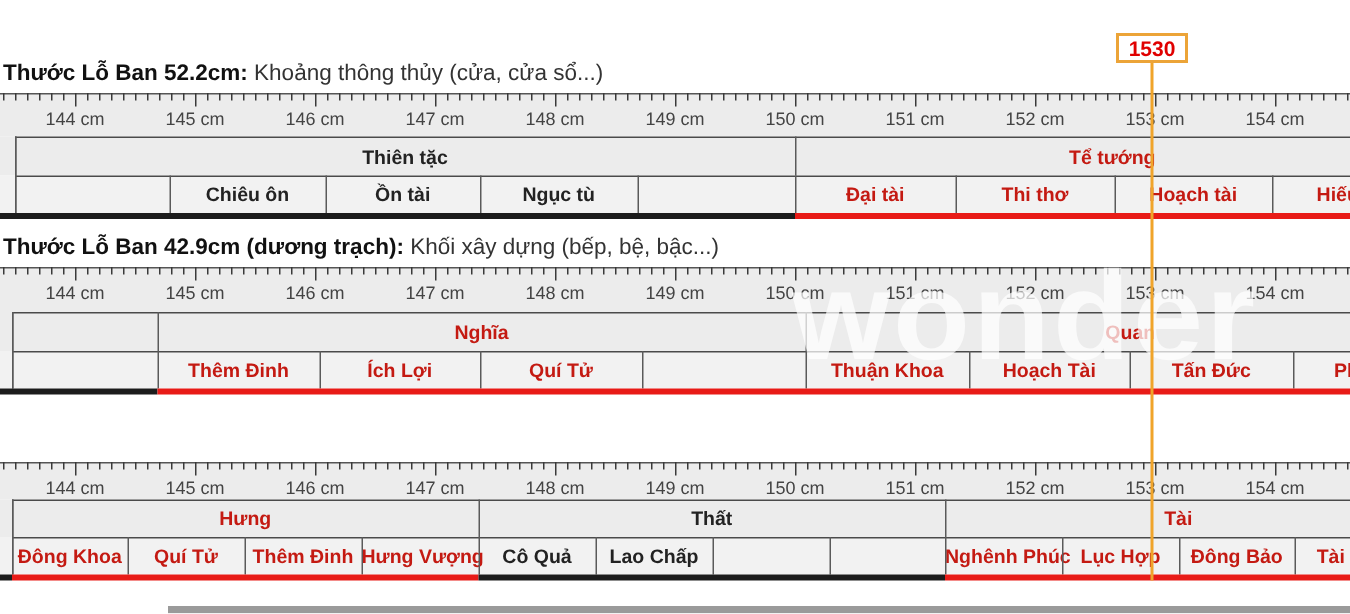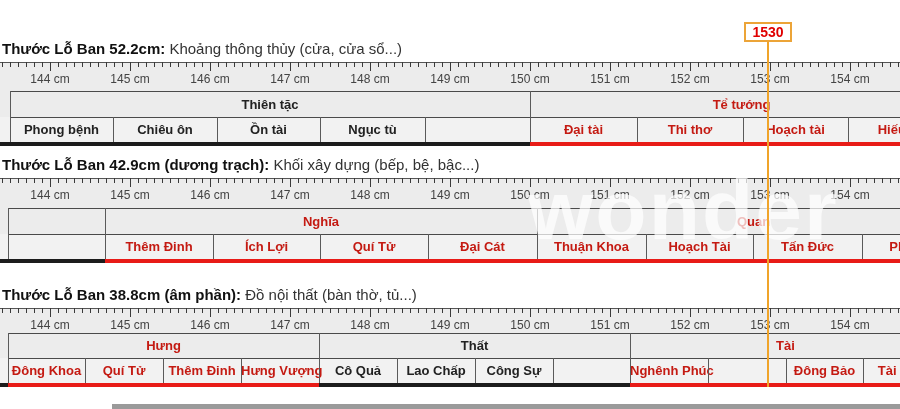--- a/index.html
+++ b/index.html
@@ -159,21 +159,20 @@
     <div class="ticklabel" style="left: 690px; top: 72px;">152 cm</div>
     <div class="ticklabel" style="left: 770px; top: 72px;">153 cm</div>
     <div class="ticklabel" style="left: 850px; top: 72px;">154 cm</div>
     <div class="hline" style="left: 10px; width: 890px; top: 91px;"></div>
     <div class="hline" style="left: 10px; width: 890px; top: 117px;"></div>
     <div class="vline" style="left: 10px; top: 91px; height: 51px;"></div>
     <div class="seccell" style="left: 10px; width: 520px; top: 92px; height: 25px; line-height: 25px; color: rgb(34, 34, 34);">Thiên tặc</div>
     <div class="vline" style="left: 10px; top: 91px; height: 26px;"></div>
     <div class="seccell" style="left: 530px; width: 423px; top: 92px; height: 25px; line-height: 25px; color: rgb(196, 26, 18);">Tể tướng</div>
     <div class="vline" style="left: 530px; top: 91px; height: 26px;"></div>
-    <div class="rcell" style="left: 10px; width: 103px; top: 118px; height: 24px; line-height: 24px; color: rgb(34, 34, 34);">Phong bệnh</div>
     <div class="vline" style="left: 10px; top: 117px; height: 25px;"></div>
     <div class="rcell" style="left: 113px; width: 104px; top: 118px; height: 24px; line-height: 24px; color: rgb(34, 34, 34);">Chiêu ôn</div>
     <div class="vline" style="left: 113px; top: 117px; height: 25px;"></div>
     <div class="rcell" style="left: 217px; width: 103px; top: 118px; height: 24px; line-height: 24px; color: rgb(34, 34, 34);">Ồn tài</div>
     <div class="vline" style="left: 217px; top: 117px; height: 25px;"></div>
     <div class="rcell" style="left: 320px; width: 105px; top: 118px; height: 24px; line-height: 24px; color: rgb(34, 34, 34);">Ngục tù</div>
     <div class="vline" style="left: 320px; top: 117px; height: 25px;"></div>
     <div class="vline" style="left: 425px; top: 117px; height: 25px;"></div>
     <div class="rcell" style="left: 530px; width: 107px; top: 118px; height: 24px; line-height: 24px; color: rgb(196, 26, 18);">Đại tài</div>
     <div class="vline" style="left: 530px; top: 117px; height: 25px;"></div>
@@ -323,33 +322,31 @@
     <div class="vline" style="left: 105px; top: 208px; height: 26px;"></div>
     <div class="seccell" style="left: 537px; width: 433px; top: 209px; height: 25px; line-height: 25px; color: rgb(196, 26, 18);">Quan</div>
     <div class="vline" style="left: 537px; top: 208px; height: 26px;"></div>
     <div class="vline" style="left: 8px; top: 234px; height: 25px;"></div>
     <div class="rcell" style="left: 105px; width: 108px; top: 235px; height: 24px; line-height: 24px; color: rgb(196, 26, 18);">Thêm Đinh</div>
     <div class="vline" style="left: 105px; top: 234px; height: 25px;"></div>
     <div class="rcell" style="left: 213px; width: 107px; top: 235px; height: 24px; line-height: 24px; color: rgb(196, 26, 18);">Ích Lợi</div>
     <div class="vline" style="left: 213px; top: 234px; height: 25px;"></div>
     <div class="rcell" style="left: 320px; width: 108px; top: 235px; height: 24px; line-height: 24px; color: rgb(196, 26, 18);">Quí Tử</div>
     <div class="vline" style="left: 320px; top: 234px; height: 25px;"></div>
-    <div class="rcell" style="left: 428px; width: 109px; top: 235px; height: 24px; line-height: 24px; color: rgb(196, 26, 18);">Đại Cát</div>
     <div class="vline" style="left: 428px; top: 234px; height: 25px;"></div>
     <div class="rcell" style="left: 537px; width: 109px; top: 235px; height: 24px; line-height: 24px; color: rgb(196, 26, 18);">Thuận Khoa</div>
     <div class="vline" style="left: 537px; top: 234px; height: 25px;"></div>
     <div class="rcell" style="left: 646px; width: 107px; top: 235px; height: 24px; line-height: 24px; color: rgb(196, 26, 18);">Hoạch Tài</div>
     <div class="vline" style="left: 646px; top: 234px; height: 25px;"></div>
     <div class="rcell" style="left: 753px; width: 109px; top: 235px; height: 24px; line-height: 24px; color: rgb(196, 26, 18);">Tấn Đức</div>
     <div class="vline" style="left: 753px; top: 234px; height: 25px;"></div>
     <div class="rcell" style="left: 862px; width: 108px; top: 235px; height: 24px; line-height: 24px; color: rgb(196, 26, 18);">Phú Quý</div>
     <div class="vline" style="left: 862px; top: 234px; height: 25px;"></div>
     <div class="ul-seg" style="left: 0px; width: 105px; top: 259px; background: rgb(28, 28, 28);"></div>
     <div class="ul-seg" style="left: 105px; width: 795px; top: 259px; background: rgb(232, 27, 23);"></div>
-    <div class="ruler-title" style="top: 286px;"><b>Thước Lỗ Ban 38.8cm (âm phần):</b> Đồ nội thất (bàn thờ, tủ...)</div>
     <div class="rowbg" style="top: 308px; height: 25px; background: rgb(236, 236, 236);"></div>
     <div class="rowbg" style="top: 333px; height: 25px; background: rgb(236, 236, 236);"></div>
     <div class="rowbg" style="top: 358px; height: 25px; background: rgb(242, 242, 242);"></div>
     <div class="tickline" style="top: 308px;"></div>
     <div class="tick" style="left: 2px; top: 308px; height: 5px;"></div>
     <div class="tick" style="left: 10px; top: 308px; height: 5px;"></div>
     <div class="tick" style="left: 18px; top: 308px; height: 5px;"></div>
     <div class="tick" style="left: 26px; top: 308px; height: 5px;"></div>
     <div class="tick" style="left: 34px; top: 308px; height: 5px;"></div>
     <div class="tick" style="left: 42px; top: 308px; height: 5px;"></div>
@@ -485,25 +482,25 @@
     <div class="rcell" style="left: 85px; width: 78px; top: 359px; height: 24px; line-height: 24px; color: rgb(196, 26, 18);">Quí Tử</div>
     <div class="vline" style="left: 85px; top: 358px; height: 25px;"></div>
     <div class="rcell" style="left: 163px; width: 78px; top: 359px; height: 24px; line-height: 24px; color: rgb(196, 26, 18);">Thêm Đinh</div>
     <div class="vline" style="left: 163px; top: 358px; height: 25px;"></div>
     <div class="rcell" style="left: 241px; width: 78px; top: 359px; height: 24px; line-height: 24px; color: rgb(196, 26, 18);">Hưng Vượng</div>
     <div class="vline" style="left: 241px; top: 358px; height: 25px;"></div>
     <div class="rcell" style="left: 319px; width: 78px; top: 359px; height: 24px; line-height: 24px; color: rgb(34, 34, 34);">Cô Quả</div>
     <div class="vline" style="left: 319px; top: 358px; height: 25px;"></div>
     <div class="rcell" style="left: 397px; width: 78px; top: 359px; height: 24px; line-height: 24px; color: rgb(34, 34, 34);">Lao Chấp</div>
     <div class="vline" style="left: 397px; top: 358px; height: 25px;"></div>
-    <div class="rcell" style="left: 475px; width: 78px; top: 359px; height: 24px; line-height: 24px; color: rgb(34, 34, 34);">Công Sự</div>
     <div class="vline" style="left: 475px; top: 358px; height: 25px;"></div>
     <div class="vline" style="left: 553px; top: 358px; height: 25px;"></div>
     <div class="rcell" style="left: 630px; width: 78px; top: 359px; height: 24px; line-height: 24px; color: rgb(196, 26, 18);">Nghênh Phúc</div>
     <div class="vline" style="left: 630px; top: 358px; height: 25px;"></div>
+    <div class="rcell" style="left: 708px; width: 78px; top: 359px; height: 24px; line-height: 24px; color: rgb(196, 26, 18);">Lục Hợp</div>
     <div class="vline" style="left: 708px; top: 358px; height: 25px;"></div>
     <div class="rcell" style="left: 786px; width: 77px; top: 359px; height: 24px; line-height: 24px; color: rgb(196, 26, 18);">Đông Bảo</div>
     <div class="vline" style="left: 786px; top: 358px; height: 25px;"></div>
     <div class="rcell" style="left: 863px; width: 78px; top: 359px; height: 24px; line-height: 24px; color: rgb(196, 26, 18);">Tài Đức</div>
     <div class="vline" style="left: 863px; top: 358px; height: 25px;"></div>
     <div class="ul-seg" style="left: 0px; width: 8px; top: 383px; background: rgb(28, 28, 28);"></div>
     <div class="ul-seg" style="left: 8px; width: 311px; top: 383px; background: rgb(232, 27, 23);"></div>
     <div class="ul-seg" style="left: 319px; width: 311px; top: 383px; background: rgb(28, 28, 28);"></div>
     <div class="ul-seg" style="left: 630px; width: 270px; top: 383px; background: rgb(232, 27, 23);"></div>
     <div class="marker-line" style="left: 767px; top: 42px; height: 345px; background: rgb(240, 164, 42);"></div>

